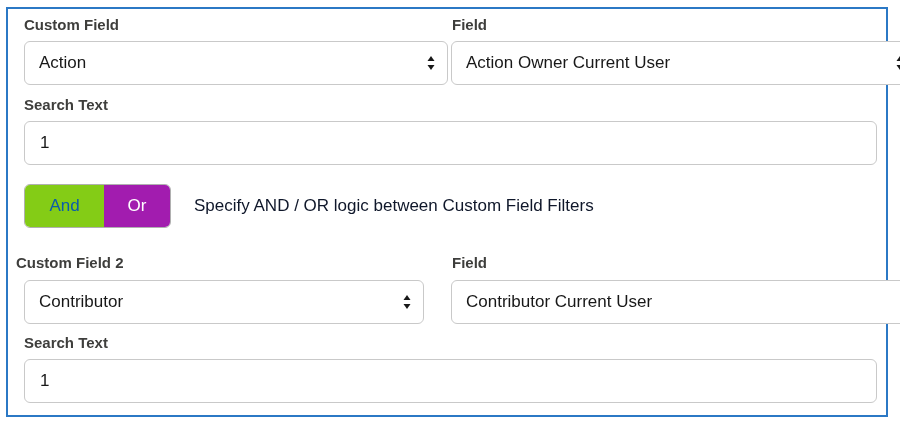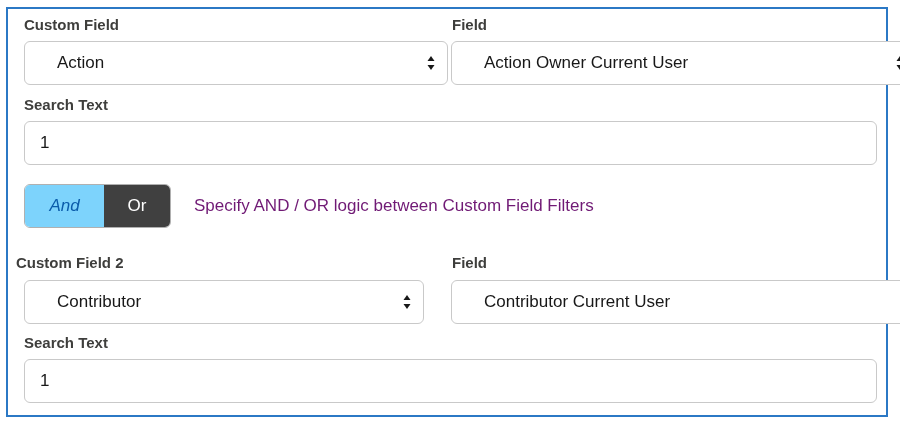--- a/index.html
+++ b/index.html
@@ -3,33 +3,33 @@
 <meta charset="utf-8">
 <style>
   html, body { margin:0; padding:0; background:#ffffff; }
   body { width:900px; height:428px; position:relative; overflow:hidden;
          font-family:"Liberation Sans", "DejaVu Sans", sans-serif; color:#181818; }
   .frame { position:absolute; left:6px; top:7px; width:882px; height:410px;
            border:2px solid #2b78c5; box-sizing:border-box; background:#fff; }
   .label { position:absolute; font-size:15px; color:#3e3e3c; line-height:18px;font-weight:bold; }
   .select { position:absolute; height:44px; box-sizing:border-box;
             border:1px solid #c9c9c9; border-radius:6px; background:#fff;
-            font-size:17px; line-height:42px; padding-left:32px; color:#181818; }
+            font-size:17px; line-height:42px; padding-left:14px; color:#181818; }
   .select .arrows { position:absolute; right:12px; top:13px; width:8px; height:16px; }
   .input { position:absolute; height:44px; box-sizing:border-box;
            border:1px solid #c9c9c9; border-radius:6px; background:#fff;
            font-size:17px; line-height:42px; padding-left:15px; color:#181818; }
   .toggle { position:absolute; left:24px; top:184px; width:147px; height:44px;
             box-sizing:border-box; border:1px solid #b0b0b0; border-radius:6px;
             overflow:hidden; display:flex; }
   .toggle .seg { height:100%; display:flex; align-items:center; justify-content:center;
                  font-size:17px; }
-  .toggle .and { width:79px; color:#0b5cab; background:#7dd3fc;font-style:italic; }
-  .toggle .or { flex:1; background:#404040; color:#fff; }
-  .desc { position:absolute; left:194px; top:196px; font-size:17px; color:#701a75; line-height:20px; }
+  .toggle .and { width:79px; color:#0b5cab; background:#84cc16; }
+  .toggle .or { flex:1; background:#a21caf; color:#fff; }
+  .desc { position:absolute; left:194px; top:196px; font-size:17px; color:#0f172a; line-height:20px; }
 </style>
 </head>
 <body>
 
 <div class="frame"></div>
 
 <div class="label" style="left:24px;top:16px;">Custom Field</div>
 <div class="label" style="left:452px;top:16px;">Field</div>
 
 <div class="select" style="left:24px;top:41px;width:424px;">

